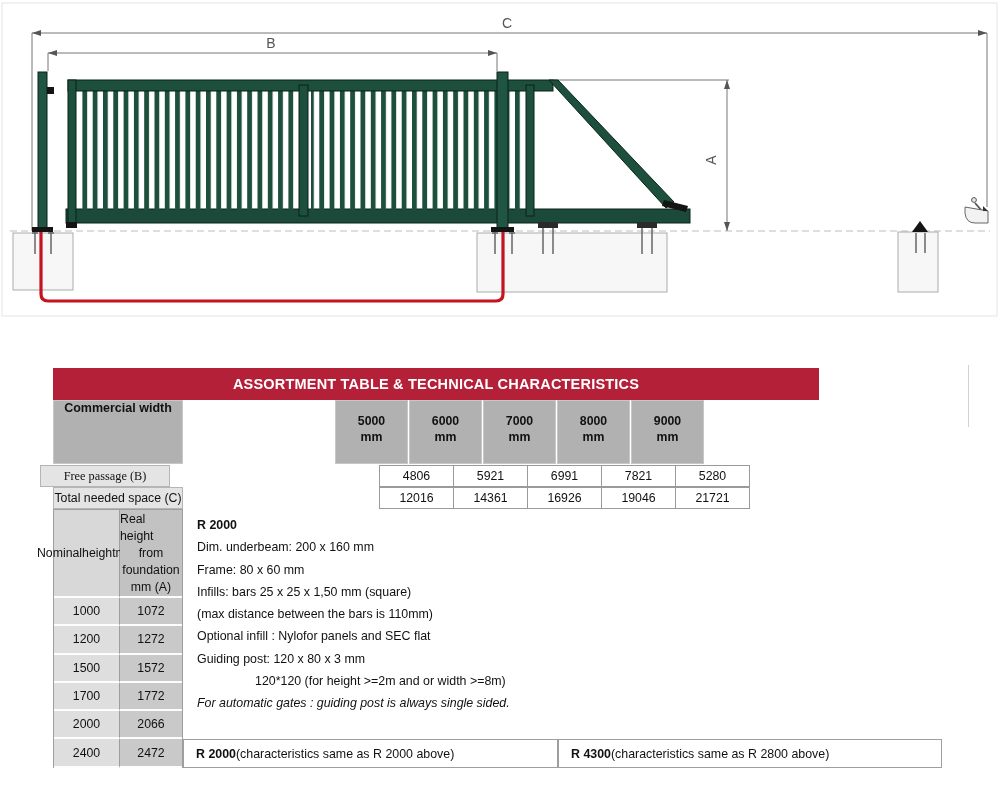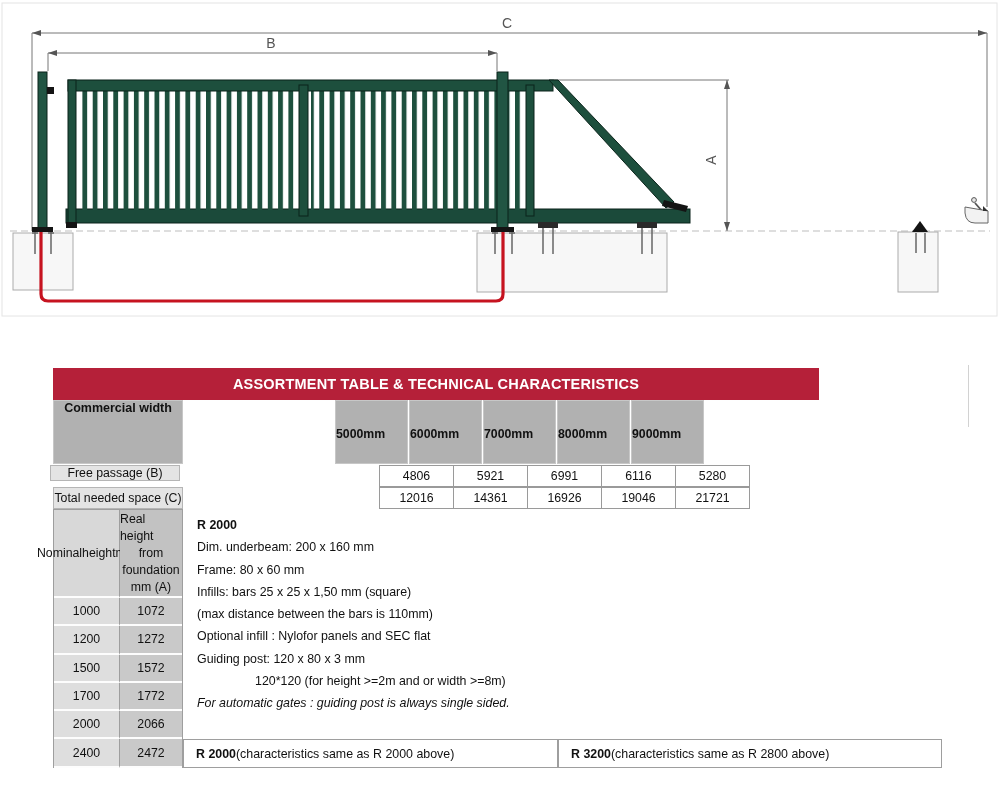--- a/index.html
+++ b/index.html
@@ -11,22 +11,22 @@
 
   
   .title-band {
     left:53px; top:368px; width:766px; height:32px; background:#b52039;
     display:flex; align-items:center; justify-content:center;
     color:#fff; font-weight:700; font-size:14.5px; letter-spacing:0.2px;
   }
   .cell { box-sizing:border-box; font-size:12.3px; }
   .hdr-gray {
     background:#b1b1b1; border:1px solid #c7c7c7;
-    display:flex; align-items:center;
-    font-weight:700; padding-top:4px; line-height:16px;
+    display:flex; flex-direction:column; align-items:center;
+    font-weight:700; padding-top:12px; line-height:16px;
   }
   .cw-cell {
     left:53px; top:400px; width:130px; height:64px;
     background:#b1b1b1; border:1px solid #c7c7c7;
     display:flex; justify-content:center; 
     font-weight:700; font-size:12.5px;
   }
   .lbl-cell {
     background:#e4e4e4; border:1px solid #b5b5b5;
     display:flex; align-items:center; justify-content:center;
@@ -173,25 +173,25 @@
   </div>
   <div class="abs cell hdr-gray" style="left:557px;top:400px;width:73px;height:64px;">
     <div>8000</div>
     <div>mm</div>
   </div>
   <div class="abs cell hdr-gray" style="left:631px;top:400px;width:73px;height:64px;">
     <div>9000</div>
     <div>mm</div>
   </div>
 
-  <div class="abs cell lbl-cell" style="left:50px;top:465px;width:130px;height:16px;">Free passage (B)</div>
+  <div class="abs cell lbl-cell" style="left:40px;top:465px;width:130px;height:22px;font-family:Liberation Serif, serif;">Free passage (B)</div>
   <div class="abs cell val-cell" style="left:335px;top:465px;width:75px;height:22px;">4806</div>
   <div class="abs cell val-cell" style="left:409px;top:465px;width:75px;height:22px;">5921</div>
   <div class="abs cell val-cell" style="left:483px;top:465px;width:75px;height:22px;">6991</div>
-  <div class="abs cell val-cell" style="left:557px;top:465px;width:75px;height:22px;">6116</div>
+  <div class="abs cell val-cell" style="left:557px;top:465px;width:75px;height:22px;">7821</div>
   <div class="abs cell val-cell" style="left:631px;top:465px;width:75px;height:22px;">5280</div>
 
   <div class="abs cell lbl-cell" style="left:53px;top:487px;width:130px;height:22px;">Total needed space (C)</div>
   <div class="abs cell val-cell" style="left:335px;top:487px;width:75px;height:22px;">12016</div>
   <div class="abs cell val-cell" style="left:409px;top:487px;width:75px;height:22px;">14361</div>
   <div class="abs cell val-cell" style="left:483px;top:487px;width:75px;height:22px;">16926</div>
   <div class="abs cell val-cell" style="left:557px;top:487px;width:75px;height:22px;">19046</div>
   <div class="abs cell val-cell" style="left:631px;top:487px;width:75px;height:22px;">21721</div>
 
   <div class="abs heights-wrap">
@@ -230,17 +230,17 @@
     <div>Guiding post: 120 x 80 x 3 mm</div>
     <div class="ind">120*120 (for height &gt;=2m and or width &gt;=8m)</div>
     <div class="it">For automatic gates : guiding post is always single sided.</div>
   </div>
 
   <div class="abs r-cell" style="left:183px;width:375px;">
     <span class="b" style="font-weight:700">R 2000</span>
       <span> (characteristics same as R 2000 above)</span>
   </div>
   <div class="abs r-cell" style="left:558px;width:384px;">
-    <span class="b" style="font-weight:700">R 3200</span>
+    <span class="b" style="font-weight:700">R 4300</span>
       <span> (characteristics same as R 2800 above)</span>
   </div>
 
 </div>
 
 </body></html>

